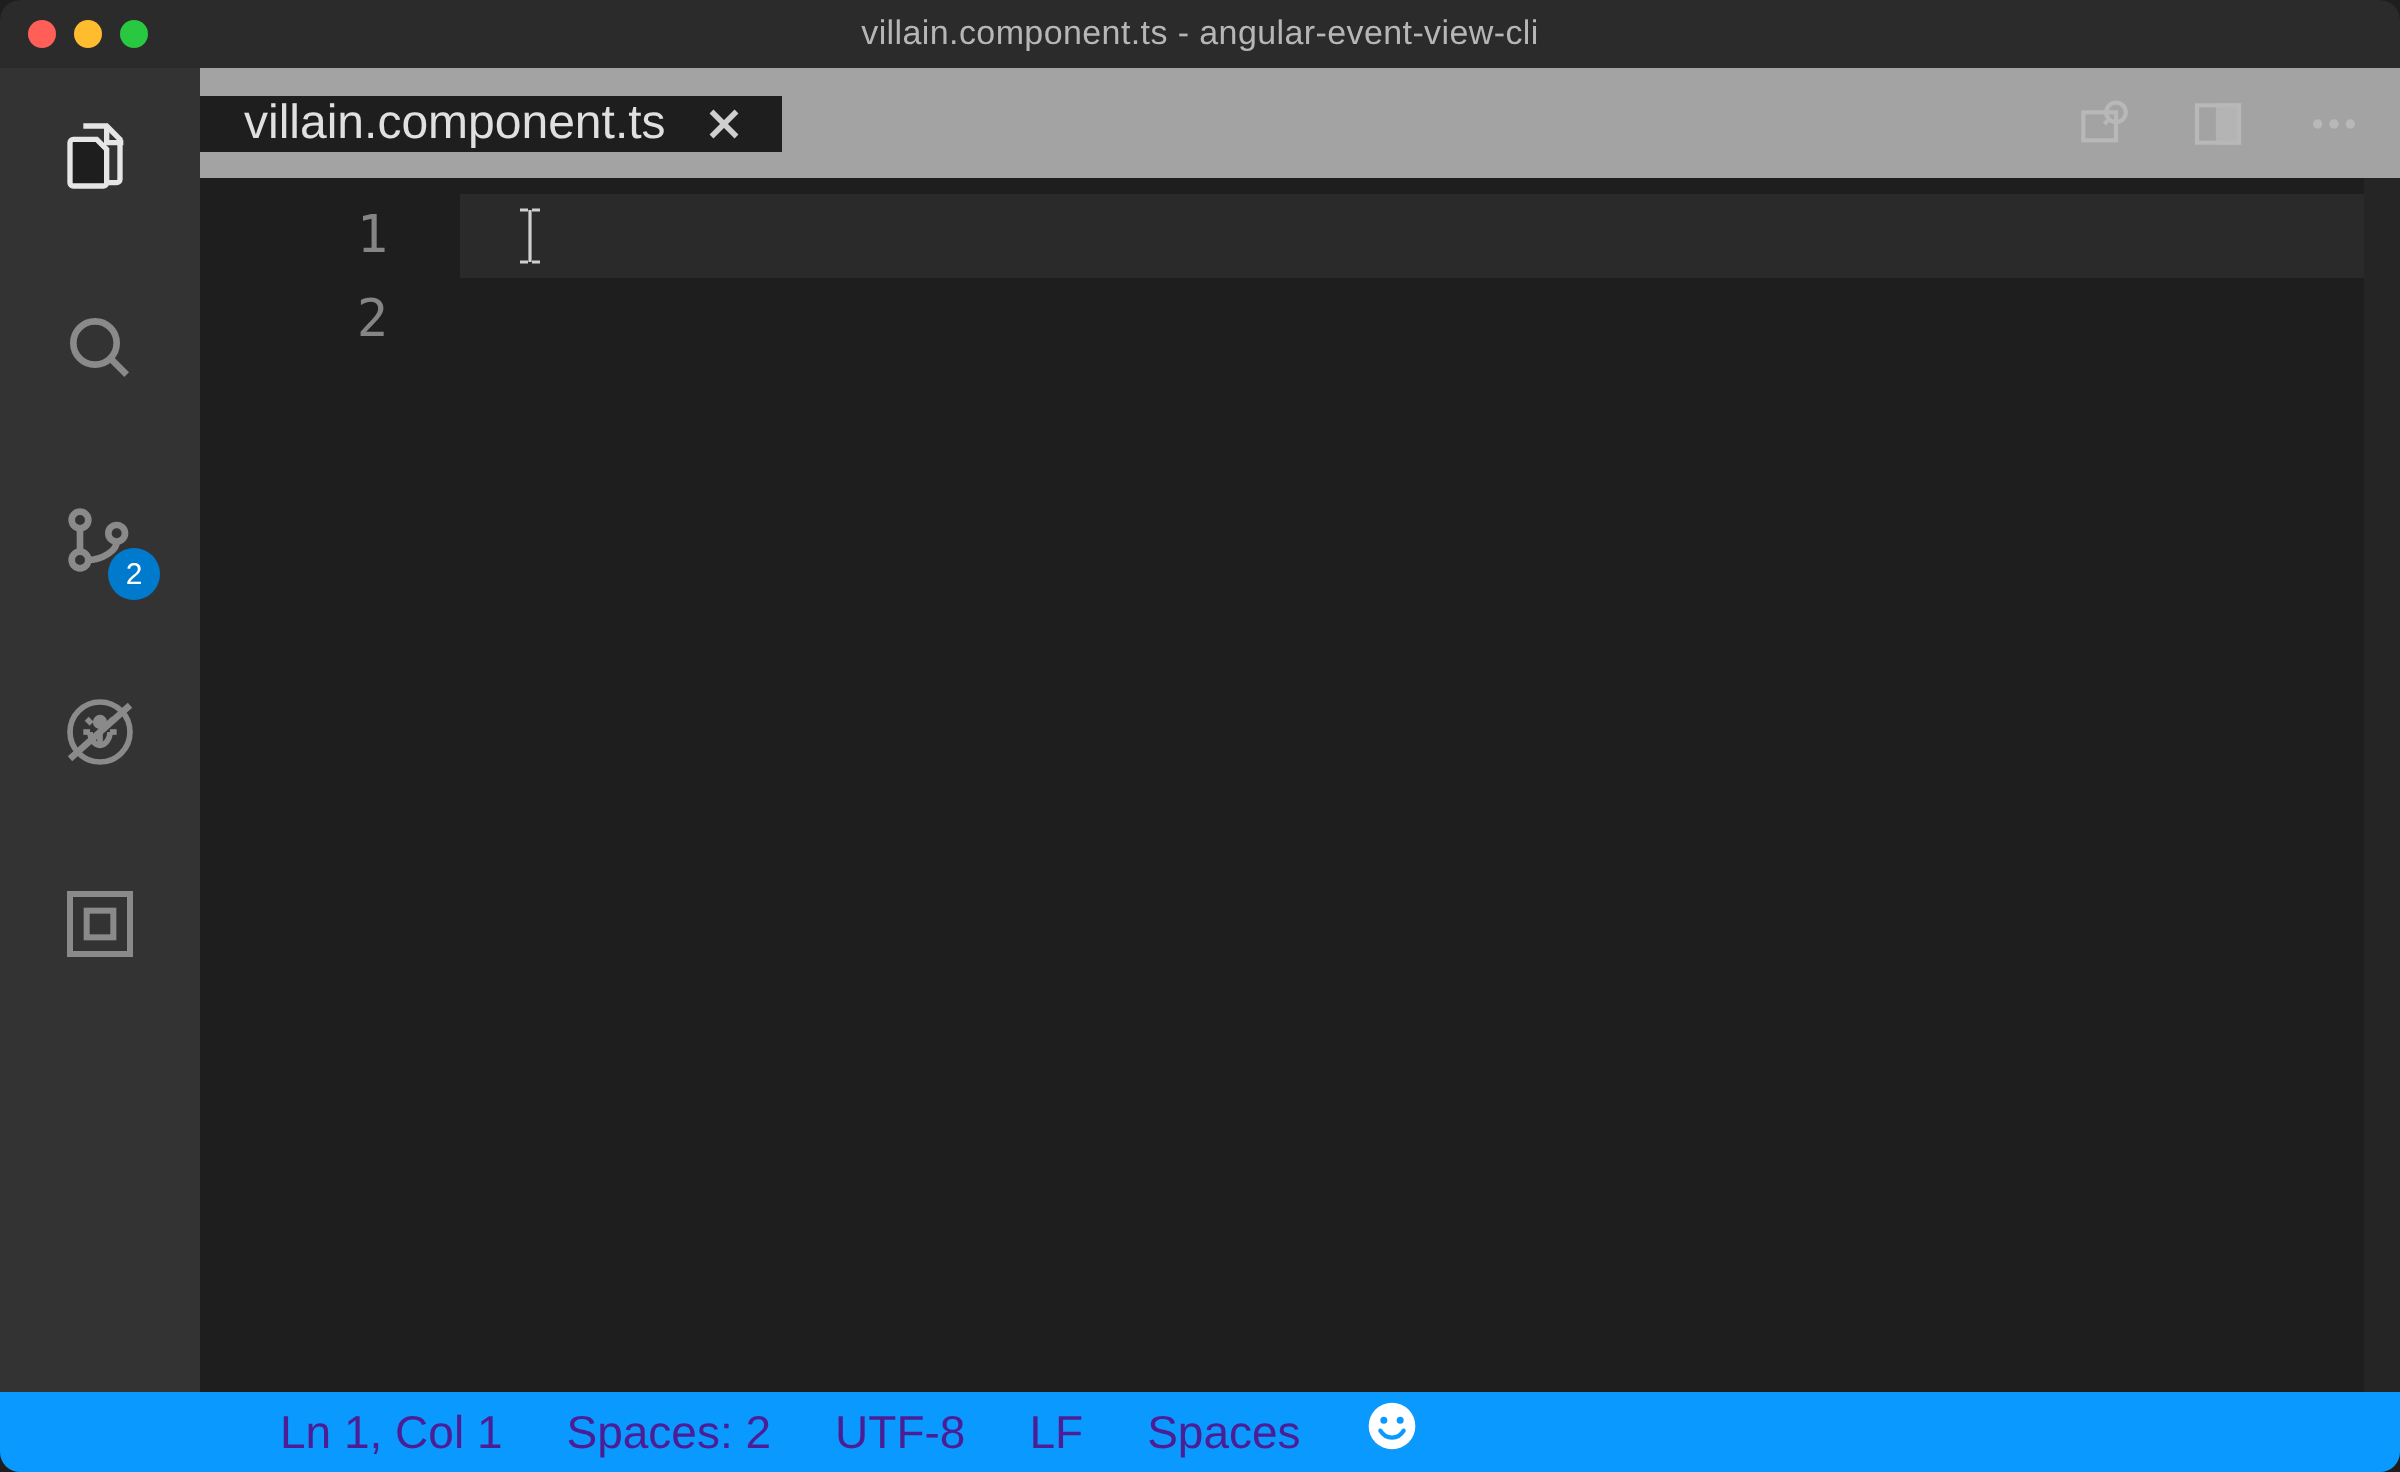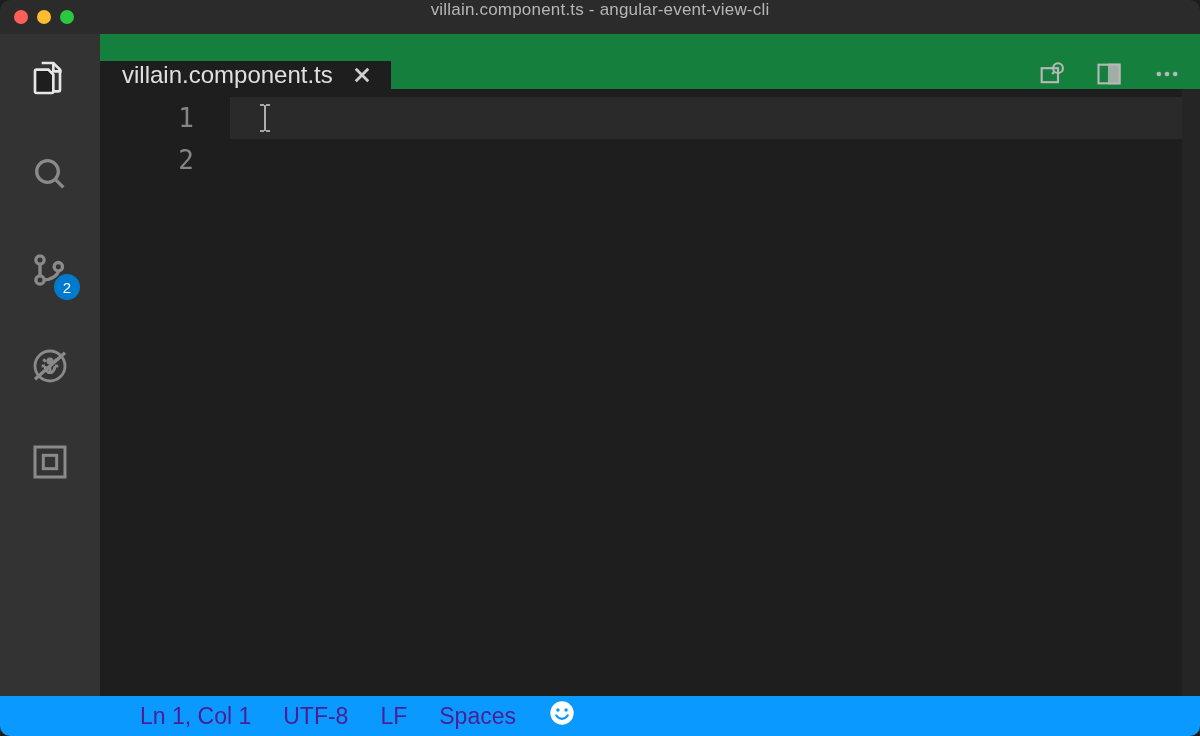--- a/index.html
+++ b/index.html
@@ -12,21 +12,21 @@
     position: relative;
   }
 
   
   .titlebar {
     height: 34px;
     background: #2b2b2b;
     border-top-left-radius: 10px;
     border-top-right-radius: 10px;
     display: flex;
-    align-items: flex-start;
+    align-items: center;
     position: relative;
   }
   .traffic-lights {
     position: absolute;
     left: 14px; top: 0; bottom: 0;
     display: flex; align-items: center; gap: 9px;
   }
   .tl { width: 14px; height: 14px; border-radius: 50%; }
   .tl.red { background: #ff5f57; }
   .tl.yellow { background: #febc2e; }
@@ -76,23 +76,23 @@
 
   
   .editor-group {
     flex: 1;
     display: flex;
     flex-direction: column;
     background: #1e1e1e;
   }
   .tabs {
     height: 55px;
-    background: #15803d;
-    display: flex;
-    align-items: flex-end;
+    background: #a3a3a3;
+    display: flex;
+    align-items: center;
     gap: 20px;
   }
   .tab {
     display: flex; align-items: center;
     padding: 0 18px 0 22px;
     background: #1e1e1e;
     color: #e0e0e0;
     font-size: 24px;
     gap: 18px;
     cursor: pointer;
@@ -275,20 +275,21 @@
         </div>
         <div class="line"></div>
       </div>
       <div class="minimap"></div>
     </div>
   </div>
 </div>
 
 <div class="statusbar">
   <div class="sb-item first">Ln 1, Col 1</div>
+  <div class="sb-item">Spaces: 2</div>
   <div class="sb-item">UTF-8</div>
   <div class="sb-item">LF</div>
   <div class="sb-item">Spaces</div>
   <div class="sb-item">
     <svg class="smiley" viewBox="0 0 24 24" fill="#fff">
       <circle cx="12" cy="12" r="10"></circle>
       <circle cx="8.5" cy="9.5" r="1.5" fill="#0a99ff"></circle>
       <circle cx="15.5" cy="9.5" r="1.5" fill="#0a99ff"></circle>
       <path d="M7 14c1.2 2 3 3 5 3s3.8-1 5-3" stroke="#0a99ff" stroke-width="1.8" fill="none" stroke-linecap="round"></path>
     </svg>

